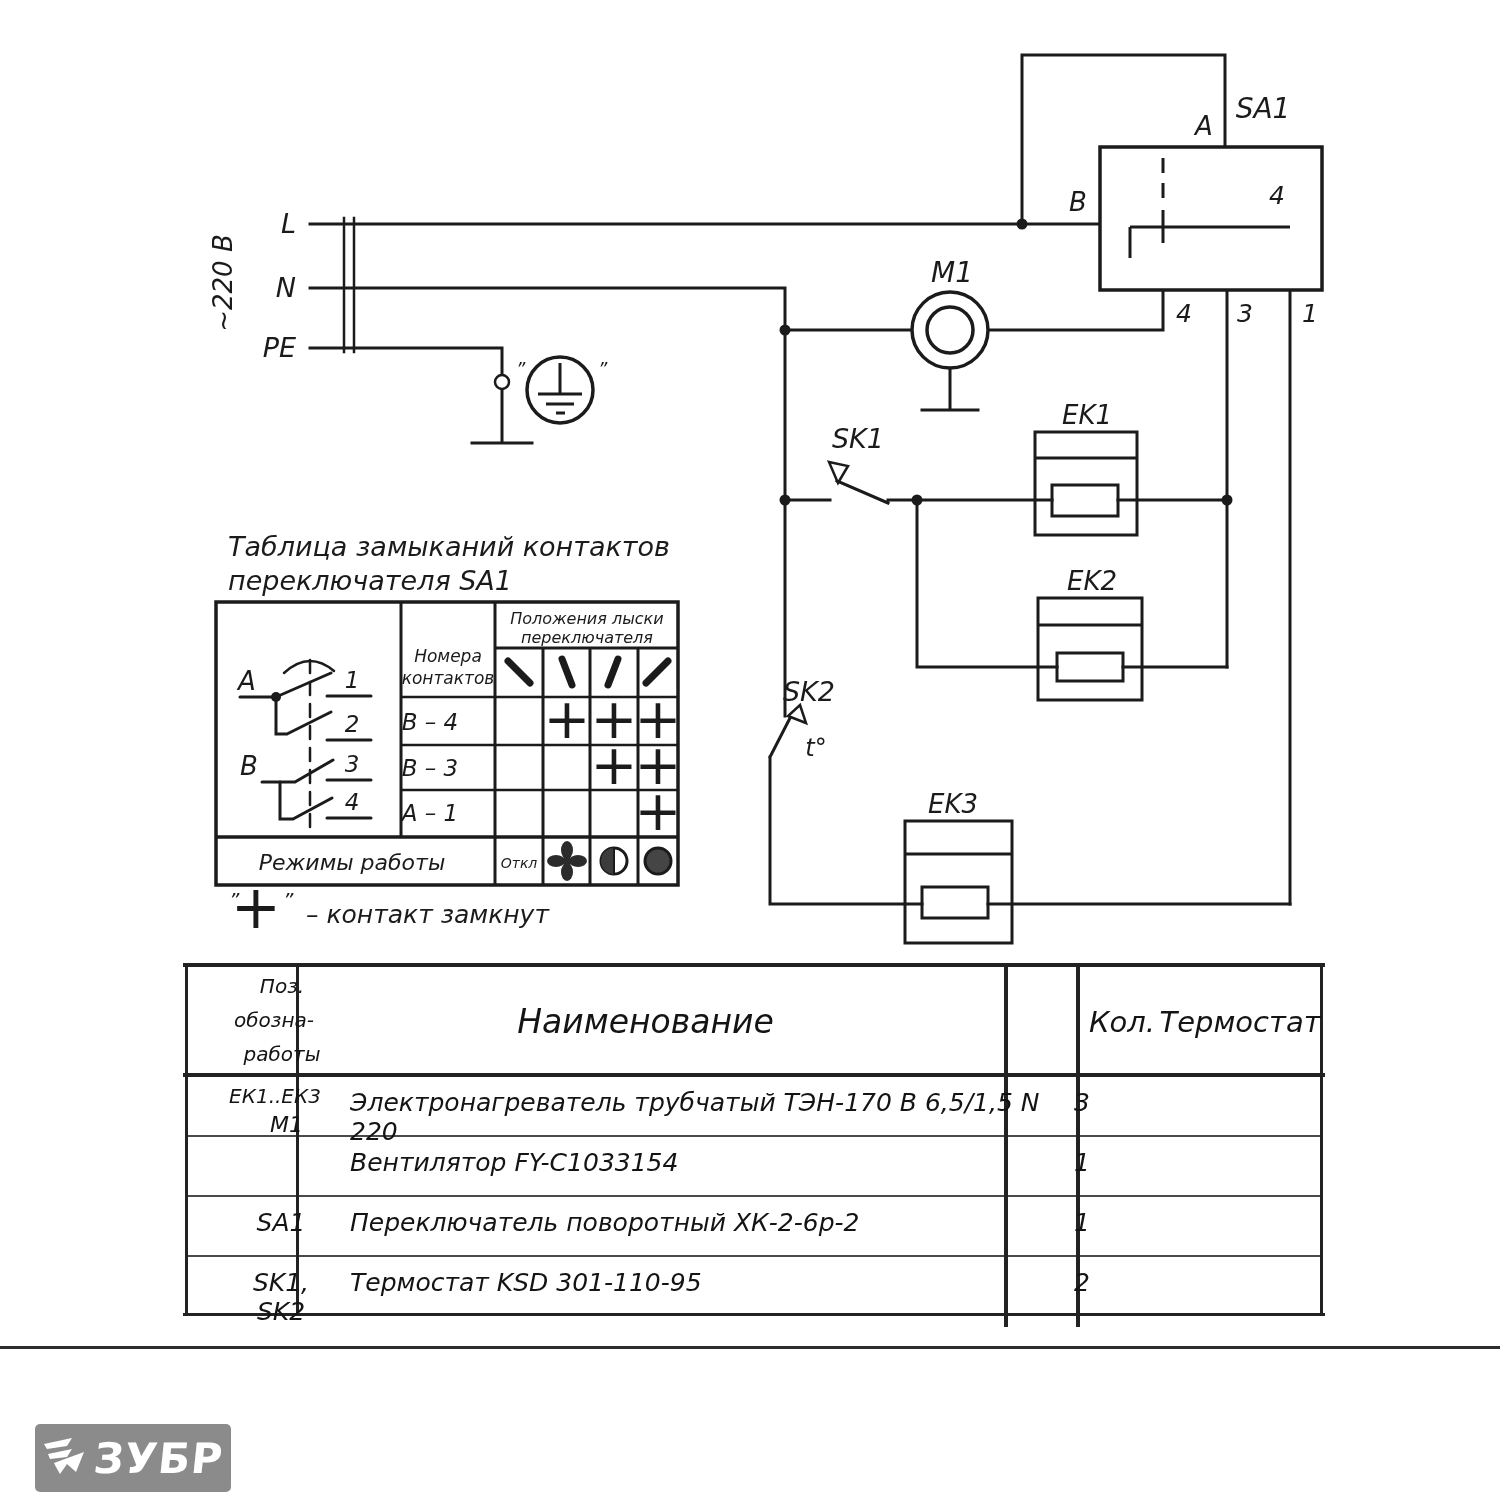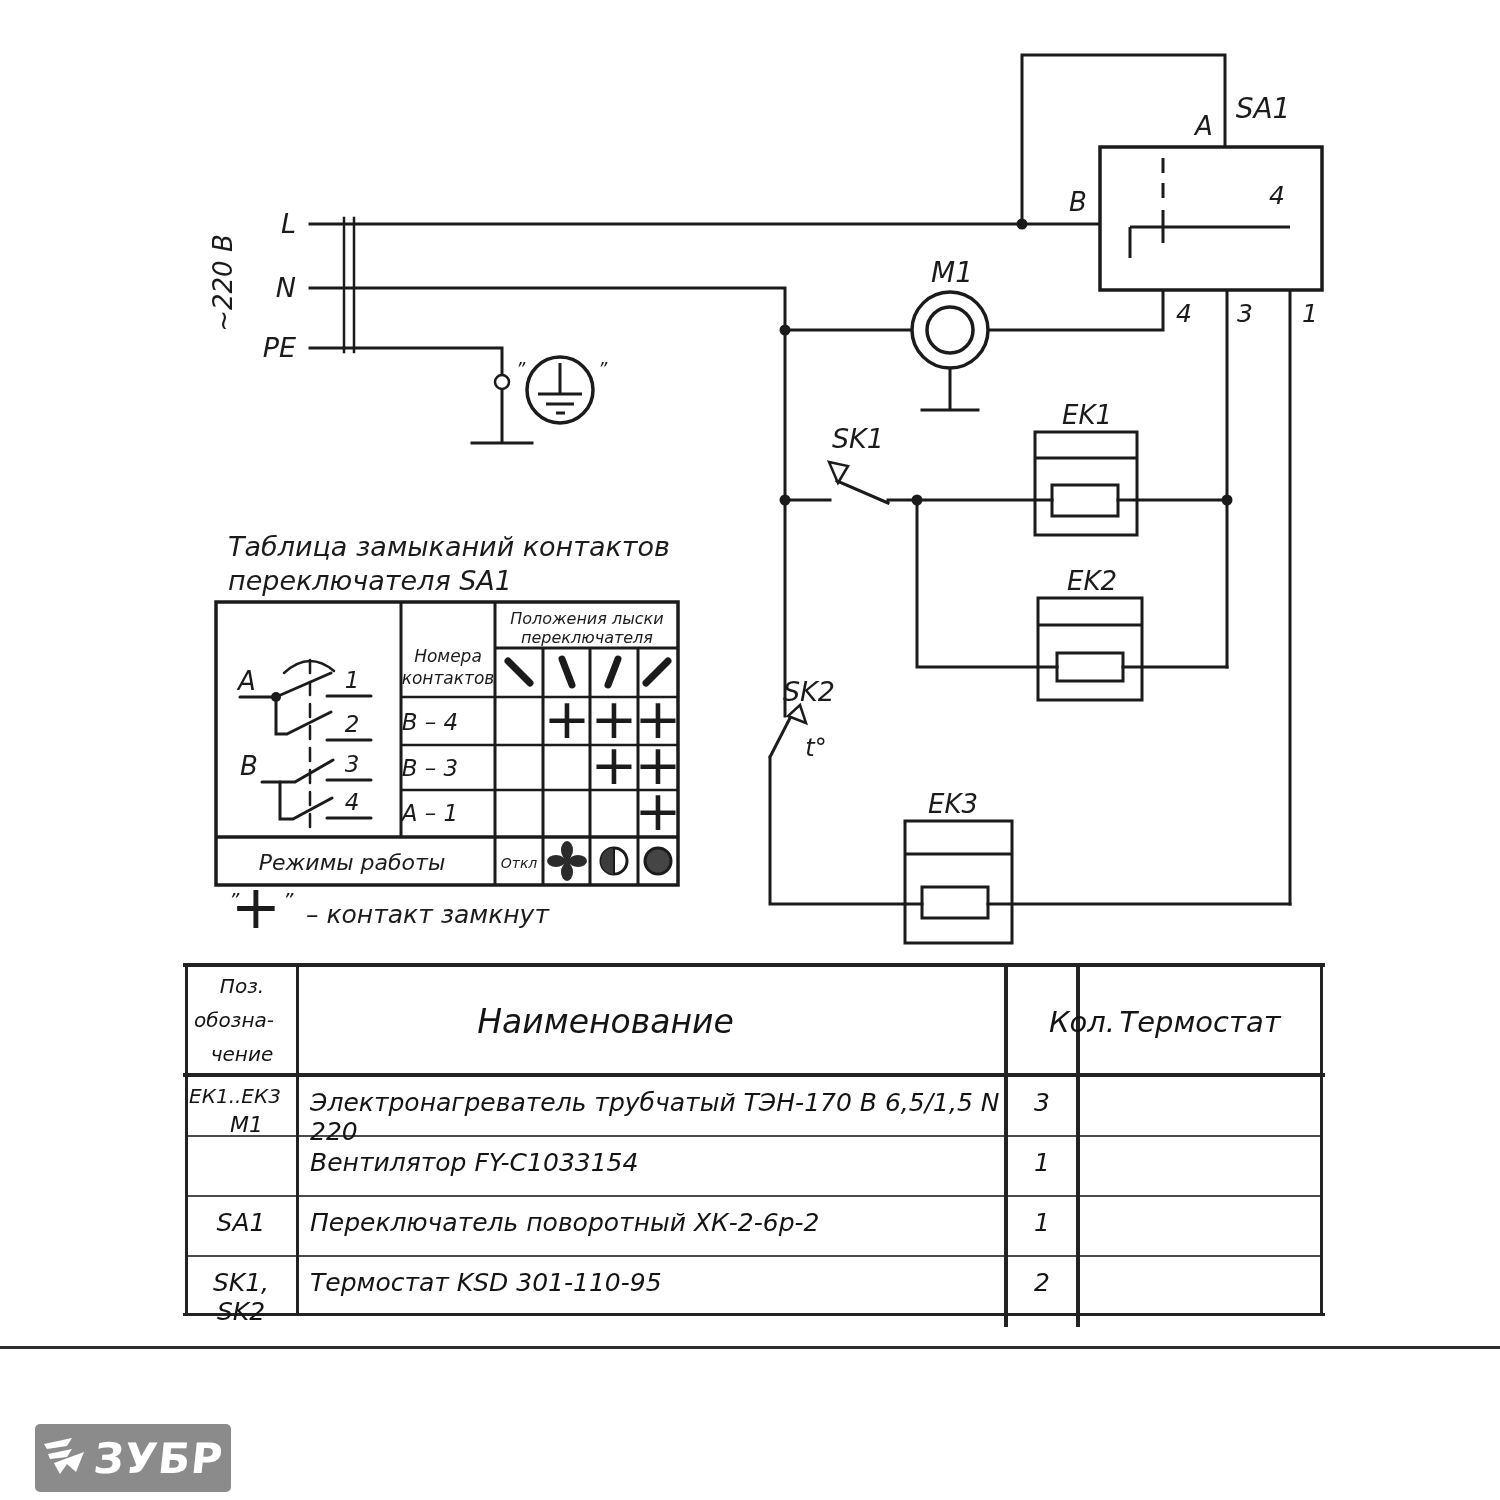--- a/index.html
+++ b/index.html
@@ -4,21 +4,21 @@
 <style>
   html,body{margin:0;padding:0;background:#fff;}
   .page{position:relative;width:1500px;height:1500px;background:#ffffff;overflow:hidden;
         font-family:"DejaVu Sans",sans-serif;color:#161616;}
   svg text{font-family:"DejaVu Sans",sans-serif;font-style:italic;fill:#1b1b1b;}
   svg text.up{font-style:normal;}
   .abs{position:absolute;}
   
   .ln{position:absolute;background:#222;}
   .lnsoft{position:absolute;background:#4a4a4a;}
-  .cell{position:absolute;font-style:italic;color:#141414;}
+  .cell{position:absolute;font-style:italic;color:#141414;padding-left:40px;}
   .center{text-align:center;}
   
   .rule{position:absolute;left:0;top:1346px;width:1500px;height:3px;background:#2d2d2d;}
   .logo{position:absolute;left:35px;top:1424px;width:196px;height:68px;background:#8b8b8b;
         border-radius:5px;display:flex;align-items:center;justify-content:center;gap:6px;}
   .logo-text{color:#fff;font-weight:bold;font-size:42px;letter-spacing:1px;transform:skewX(-6deg);
              font-family:"DejaVu Sans",sans-serif;}
   .fline{position:absolute;left:358px;top:1440px;width:1100px;font-size:33px;line-height:44px;
          font-family:"Liberation Sans","DejaVu Sans",sans-serif;font-style:normal;}
   .fmodel{font-weight:bold;color:#0f0f0f;}
@@ -200,21 +200,21 @@
     <div class="ln" style="left:183px;top:1313px;width:1142px;height:3px"></div>
 
     <div class="ln" style="left:185px;top:963px;width:3px;height:353px"></div>
     <div class="ln" style="left:296px;top:963px;width:3px;height:353px"></div>
     <div class="ln" style="left:1004px;top:963px;width:4px;height:364px"></div>
     <div class="ln" style="left:1076px;top:963px;width:4px;height:364px"></div>
     <div class="ln" style="left:1320px;top:963px;width:3px;height:353px"></div>
 
     <div class="cell center" style="left:188px;top:974px;width:108px;font-size:20px">Поз.</div>
     <div class="cell center" style="left:188px;top:1008px;width:92px;font-size:20px">обозна-</div>
-    <div class="cell center" style="left:188px;top:1042px;width:108px;font-size:20px">чение</div>
+    <div class="cell center" style="left:188px;top:1042px;width:108px;font-size:20px">работы</div>
     <div class="cell center" style="left:299px;top:1002px;width:613px;font-size:33px">Наименование</div>
     <div class="cell center" style="left:1044px;top:1005px;width:76px;font-size:29px">Кол.</div>
     <div class="cell center" style="left:1080px;top:1005px;width:240px;font-size:29px">Термостат</div>
 
     <div class="cell center" style="left:186px;top:1084px;width:98px;font-size:20px">ЕК1..ЕК3</div>
     <div class="cell" style="left:310px;top:1088px;width:692px;font-size:25px">Электронагреватель трубчатый ТЭН-170 В 6,5/1,5 N 220</div>
     <div class="cell center" style="left:1004px;top:1088px;width:76px;font-size:25px">3</div>
     <div class="cell" style="left:1090px;top:1088px;width:220px;font-size:25px"></div>
 
     <div class="cell center" style="left:186px;top:1112px;width:121px;font-size:22px">М1</div>

